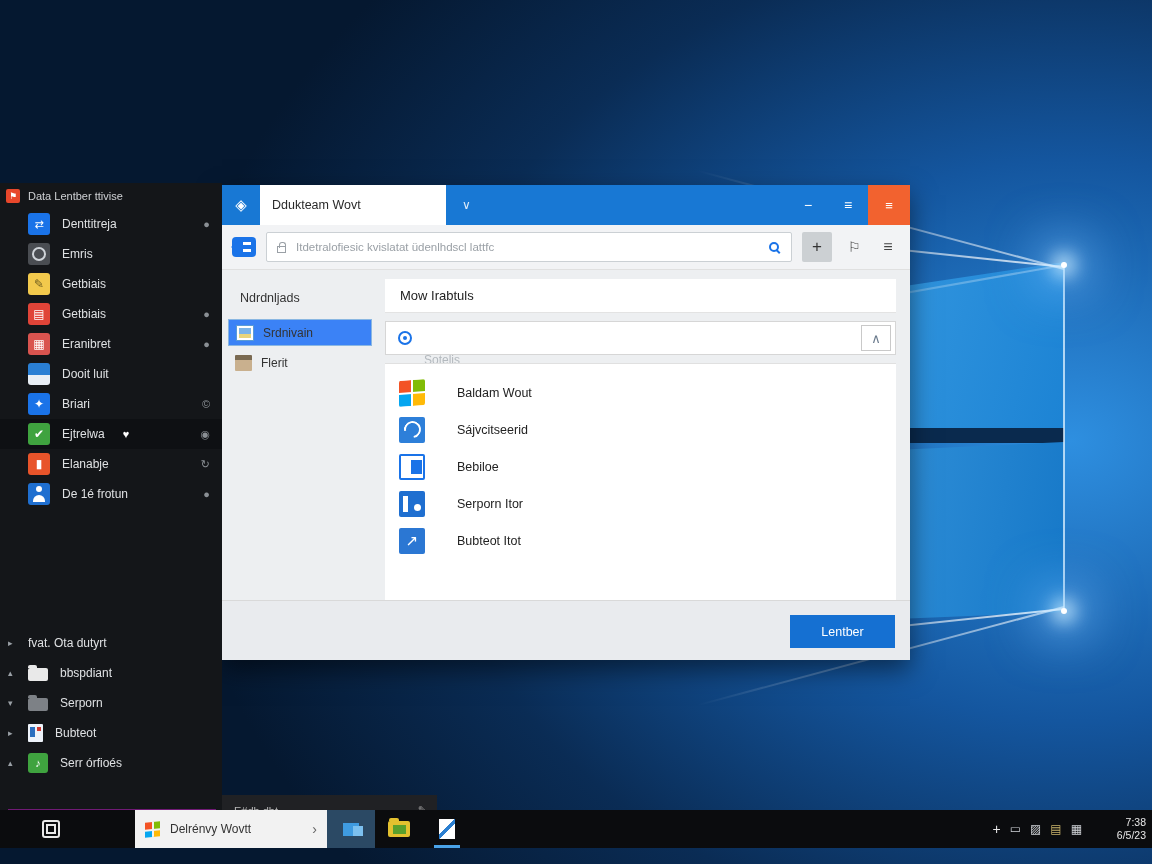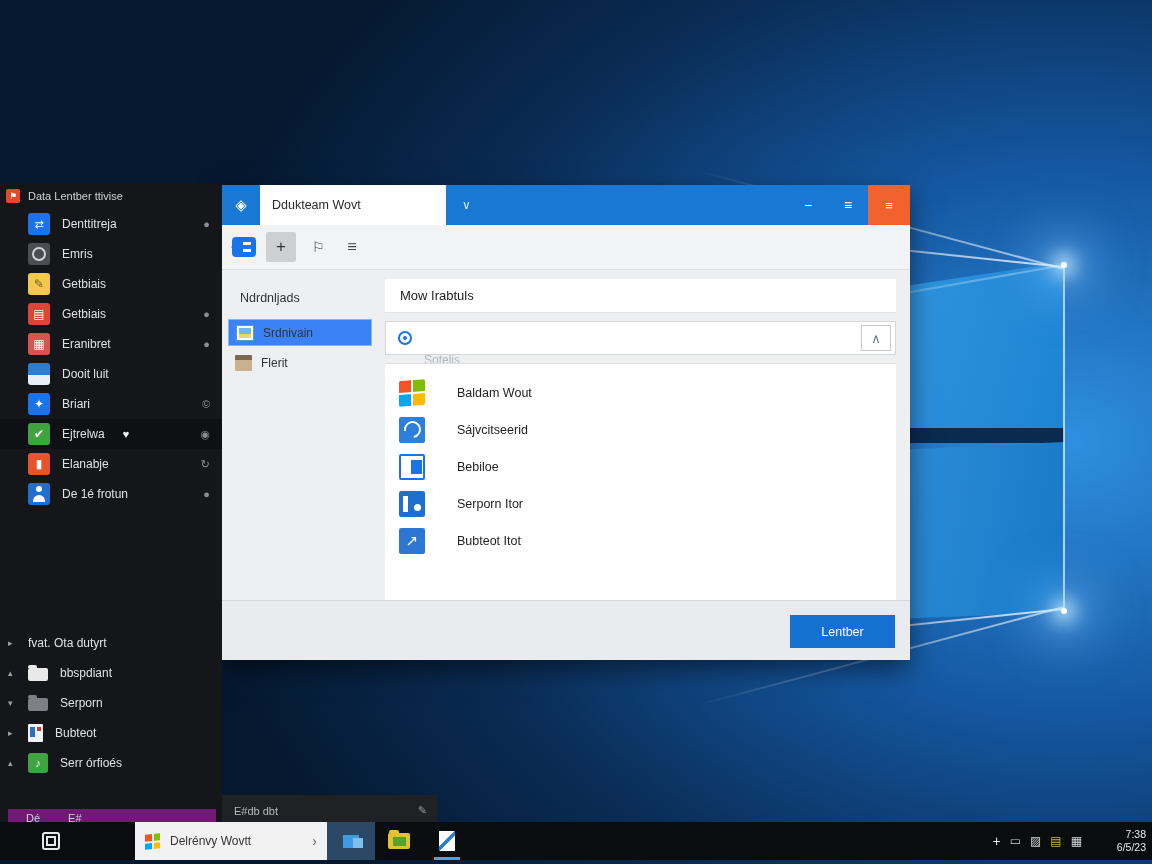--- a/index.html
+++ b/index.html
@@ -126,21 +126,21 @@
   .at-swirl{background:#2d7fd9;}
   .at-swirl::before{content:"";width:13px;height:13px;border:2px solid #fff;border-radius:50%;border-bottom-color:transparent;transform:rotate(35deg);}
   .at-shape{background:#1f6fd0;}
   .at-shape::before{content:"";position:absolute;left:4px;top:5px;width:5px;height:16px;background:#fff;}
   .at-shape::after{content:"";position:absolute;right:4px;bottom:6px;width:7px;height:7px;border-radius:50%;background:#fff;}
   .at-arrow{background:#2b77d3;font-size:15px;}
   .win-footer{position:absolute;left:0;right:0;bottom:0;height:60px;background:#e9ebee;border-top:1px solid #d9d9d9;}
   .action-btn{position:absolute;right:15px;top:14px;width:105px;height:33px;background:#1570d2;color:#fff;
     font-size:12.5px;display:flex;align-items:center;justify-content:center;}
   
-  .taskbar{position:absolute;left:0;bottom:4px;width:1152px;height:38px;background:#0b0c0e;z-index:10;display:flex;align-items:center;}
+  .taskbar{position:absolute;left:0;bottom:16px;width:1152px;height:38px;background:#0b0c0e;z-index:10;display:flex;align-items:center;}
   .start-btn{width:135px;height:38px;display:flex;align-items:center;flex:none;}
   .start-ic{width:18px;height:18px;border:2px solid #e8e8e8;border-radius:3px;margin-left:42px;
     display:flex;align-items:center;justify-content:center;}
   .start-ic::after{content:"";width:6px;height:6px;border:2px solid #e8e8e8;}
   .tb-search{width:192px;height:38px;background:#f2f2f2;display:flex;align-items:center;padding:0 10px;gap:10px;flex:none;}
   .tb-search .winlogo{width:15px;height:15px;flex:none;
     background:
       linear-gradient(#f2f2f2,#f2f2f2) 50% 50%/2px 100% no-repeat,
       linear-gradient(#f2f2f2,#f2f2f2) 50% 50%/100% 2px no-repeat,
       conic-gradient(#81bc06 0 25%,#ffba08 0 50%,#05a6f0 0 75%,#f35325 0);
@@ -311,20 +311,25 @@
       </div>
       <span class="tb-chevron">∨</span>
       <span class="tb-spacer"></span>
       <span class="tb-btn">−</span>
       <span class="tb-btn">≡</span>
       <span class="tb-btn tb-close">≡</span>
     </div>
 
     <div class="toolbar">
       <span class="browser-logo"></span>
+      <div class="addressbar">
+        <span class="lock"></span>
+        <input value="Itdetralofiesic kvislatat üdenlhdscl lattfc" style="">
+        <span class="magnifier"></span>
+      </div>
       <span class="plus-btn">+</span>
       <span class="flag-btn">⚐</span>
       <span class="menu-btn">≡</span>
     </div>
 
     <div class="win-body">
       <div class="win-nav">
         <div class="nav-heading">Ndrdnljads</div>
         <div class="nav-item selected">
           <span class="nav-ic1"></span>

